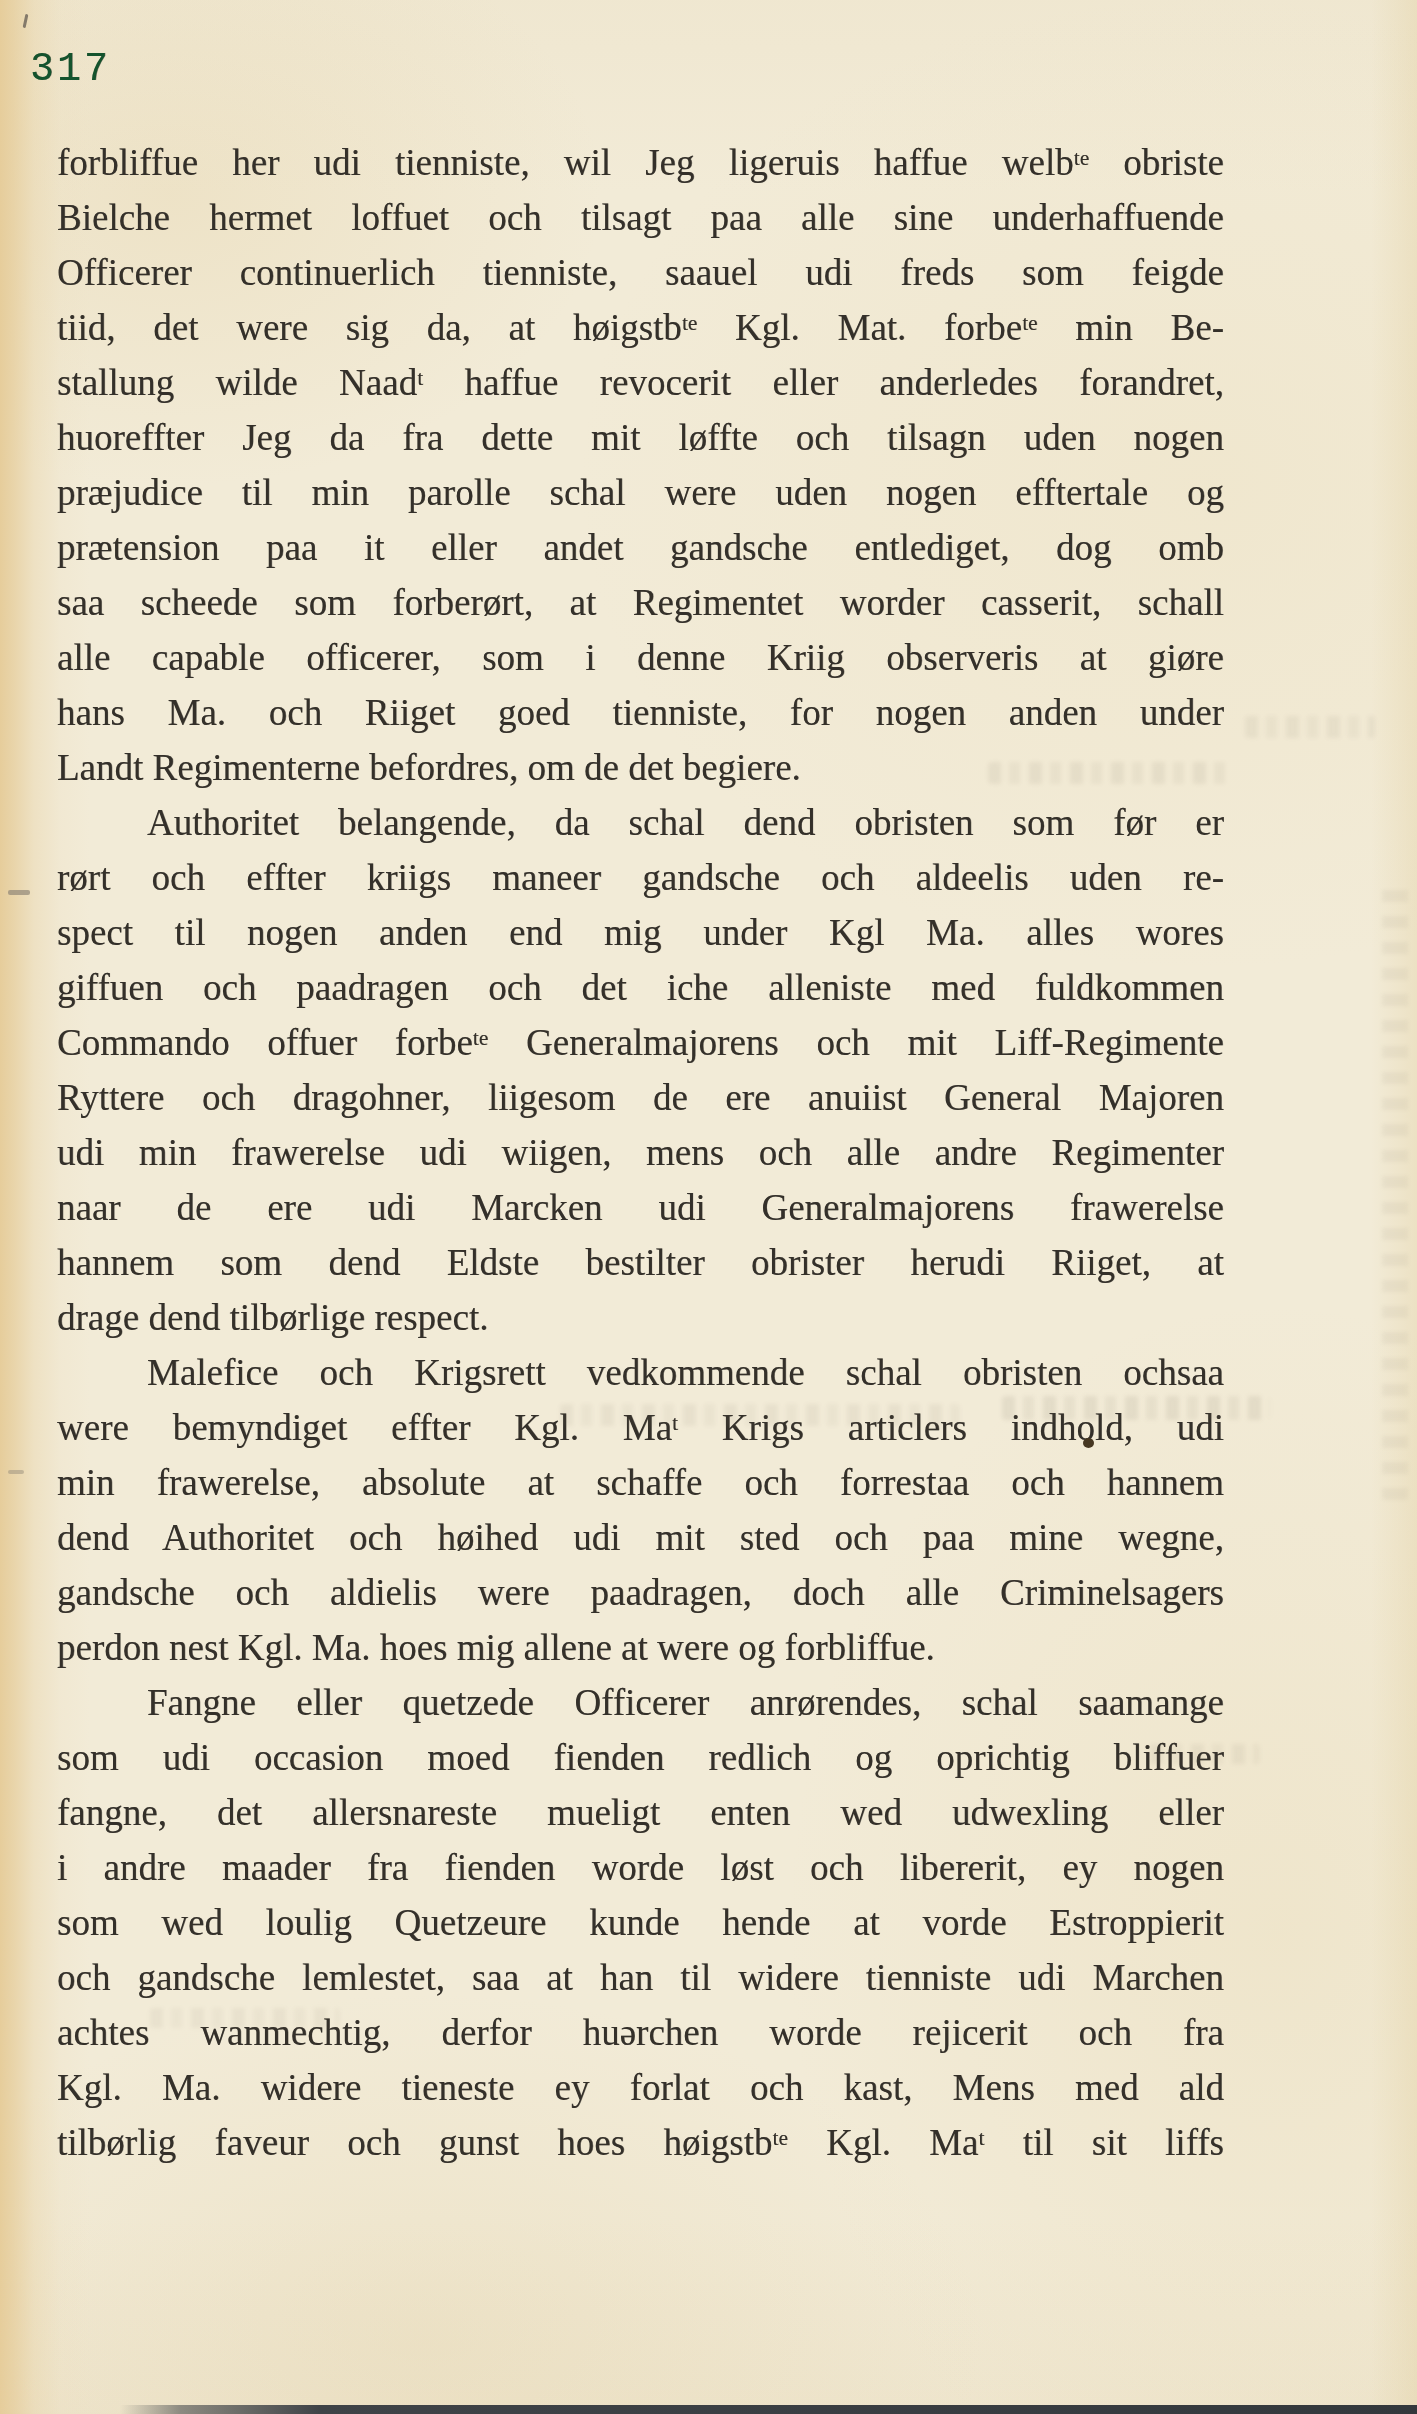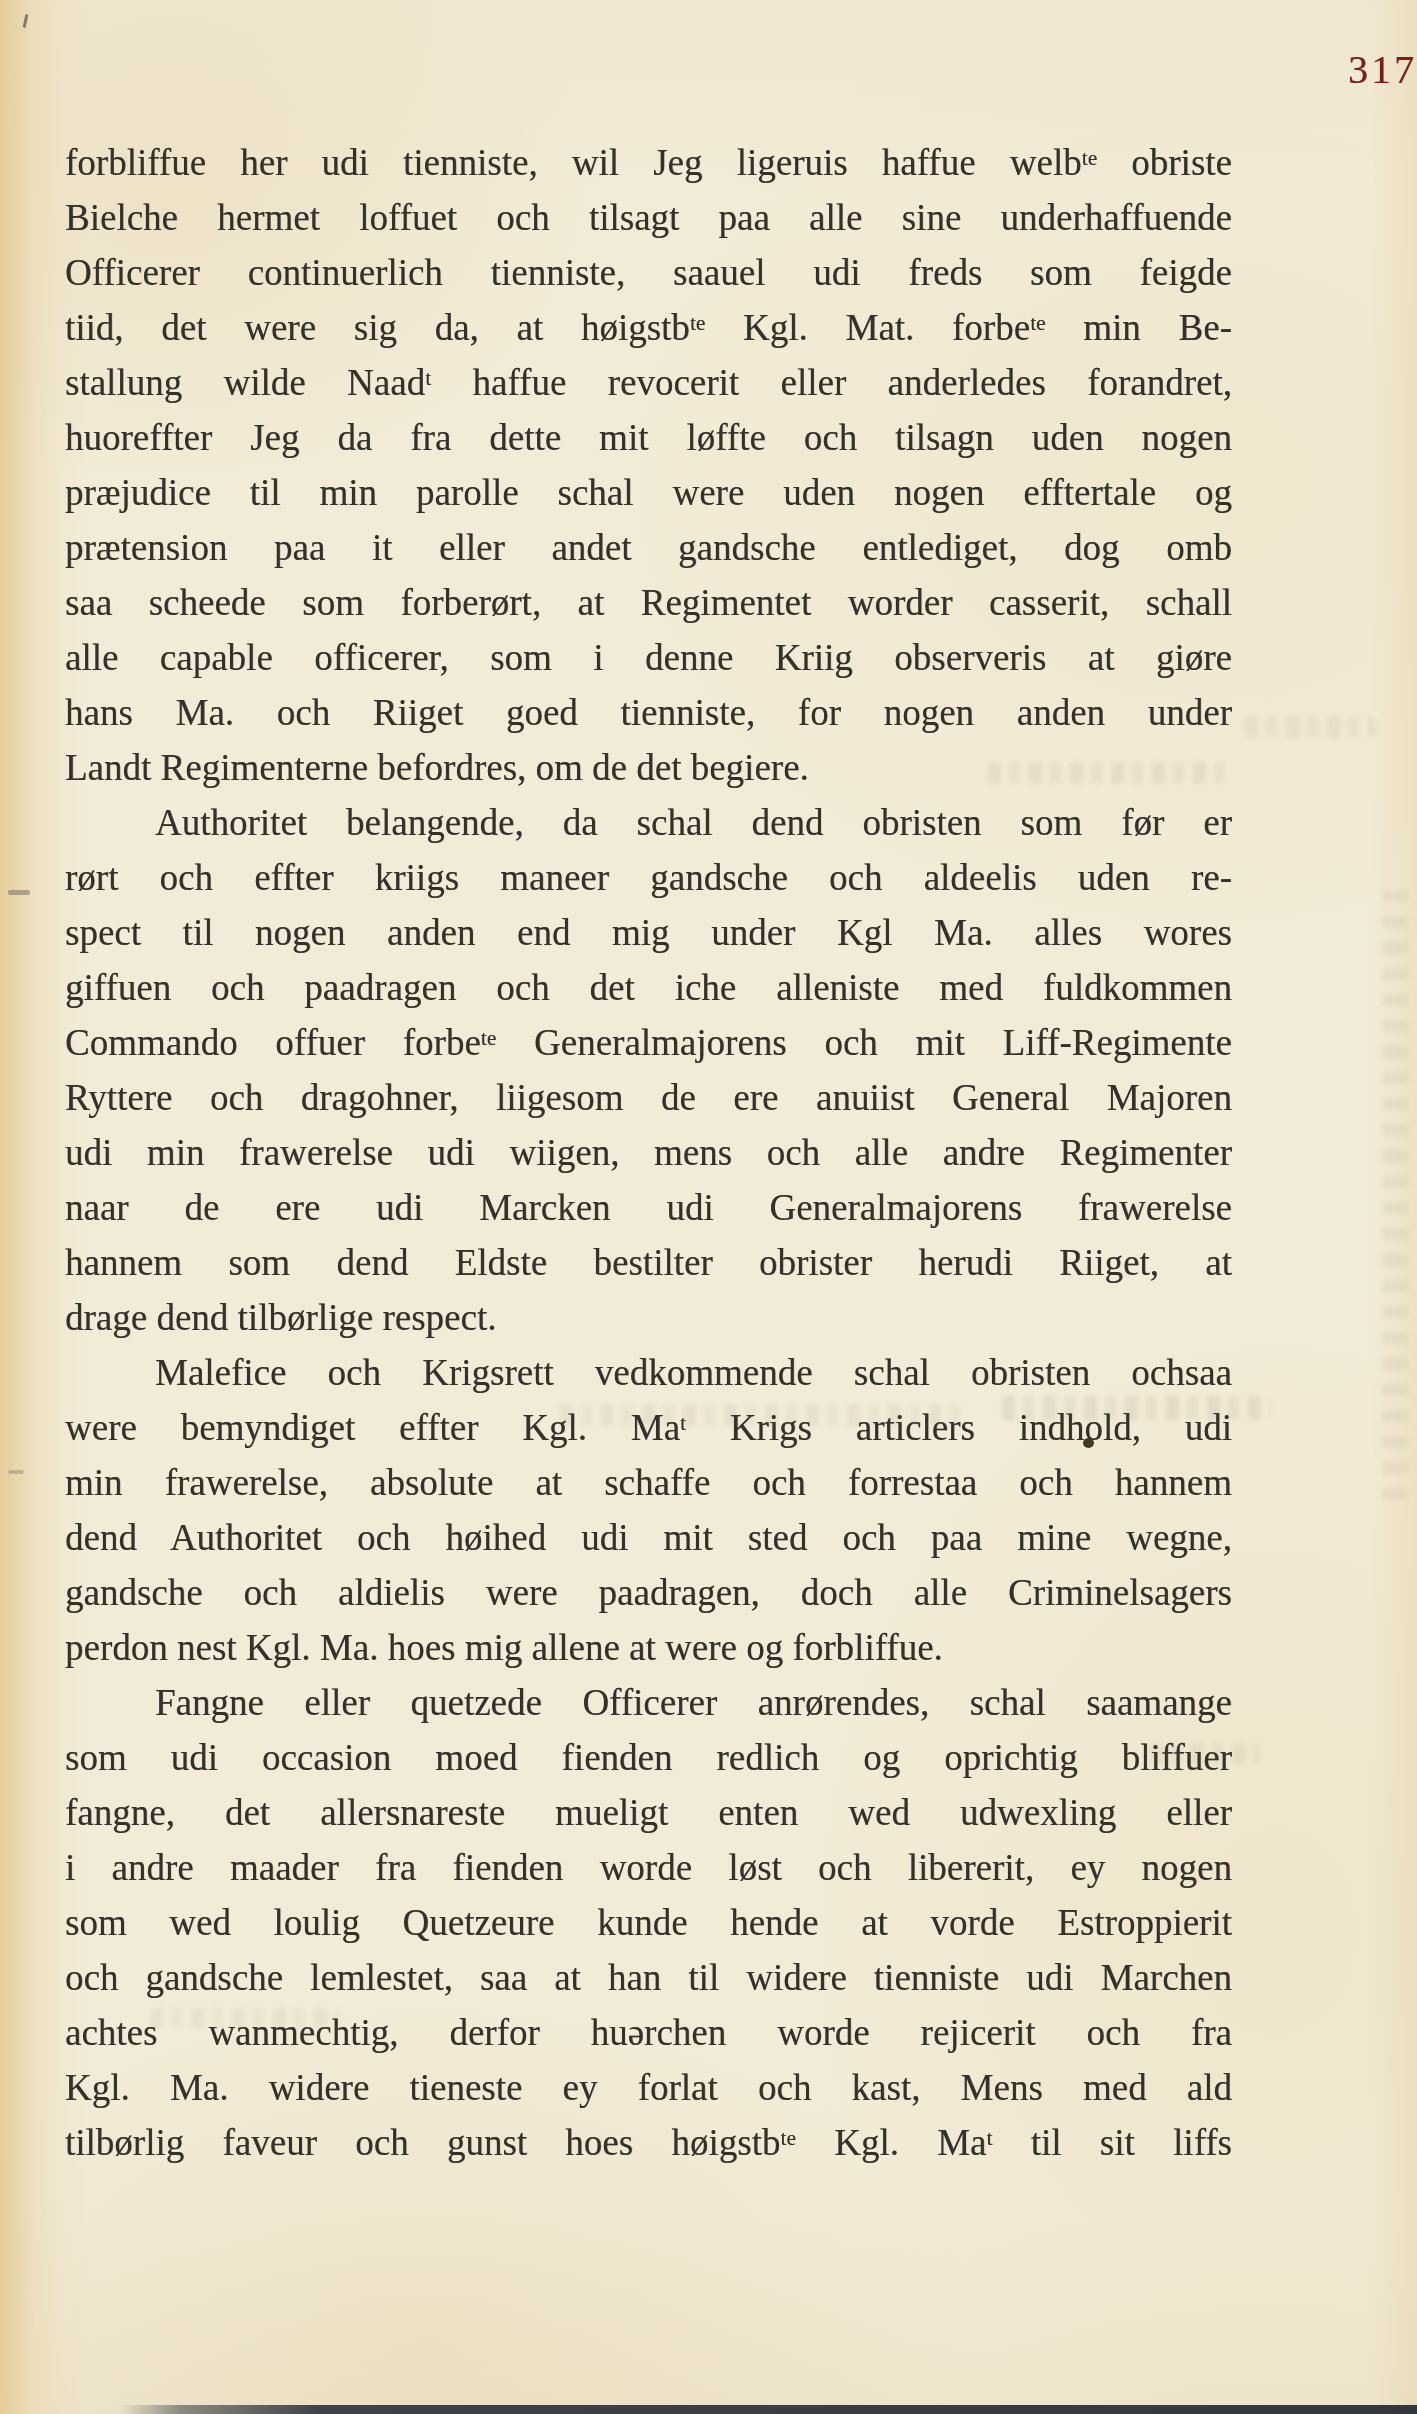--- a/index.html
+++ b/index.html
@@ -28,27 +28,28 @@
     background:linear-gradient(90deg,
       var(--edge,#e6cd9b) 0px, rgba(230,205,155,.75) 14px,
       rgba(233,213,170,.45) 34px, rgba(236,222,190,.20) 60px, rgba(0,0,0,0) 90px);
   }
   .edge-right{
     position:absolute;right:0;top:0;bottom:0;width:46px;pointer-events:none;
     background:linear-gradient(270deg, rgba(222,202,150,.30), rgba(0,0,0,0));
   }
   .page-number{
     position:absolute;top:50px;left:0;width:100%;
-    text-align:right;text-indent:30px;
+    text-align:left;text-indent:30px;
     font-size:40px;line-height:1;letter-spacing:3px;
-    color:#7f1d1d;
+    color:#14532d;
     text-shadow:.5px 0 .6px rgba(56,51,44,.55);
+    font-family:Liberation Mono, monospace;
   }
   .text-block{
-    position:absolute;left:65px;top:135px;width:1167px;
+    position:absolute;left:57px;top:135px;width:1167px;
     font-size:37px;line-height:55px;
     text-shadow:.4px 0 .6px rgba(52,48,42,.5);
   }
   .line{
     height:55px;white-space:normal;
     text-align:justify;text-align-last:justify;
   }
   .line.para-end{text-align-last:left;}
   .line.indent{text-indent:90px;}
   .sup{font-size:.58em;position:relative;top:-.45em;}

